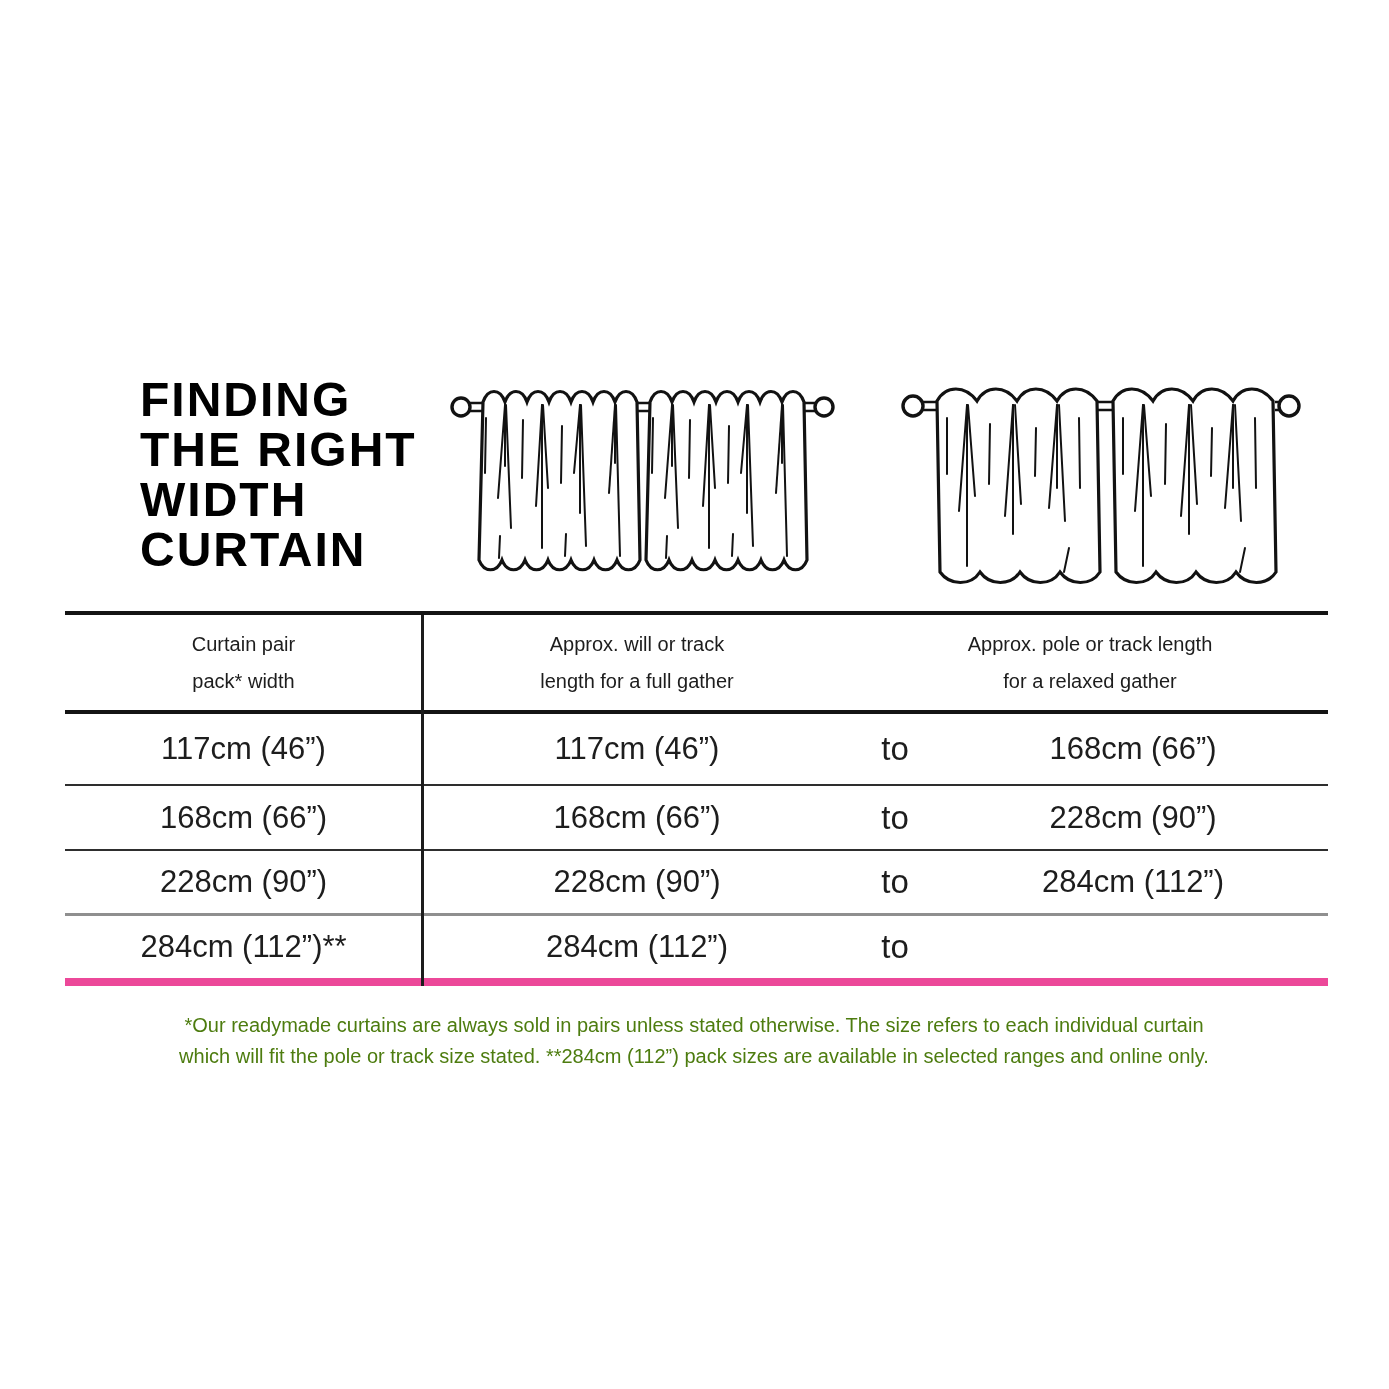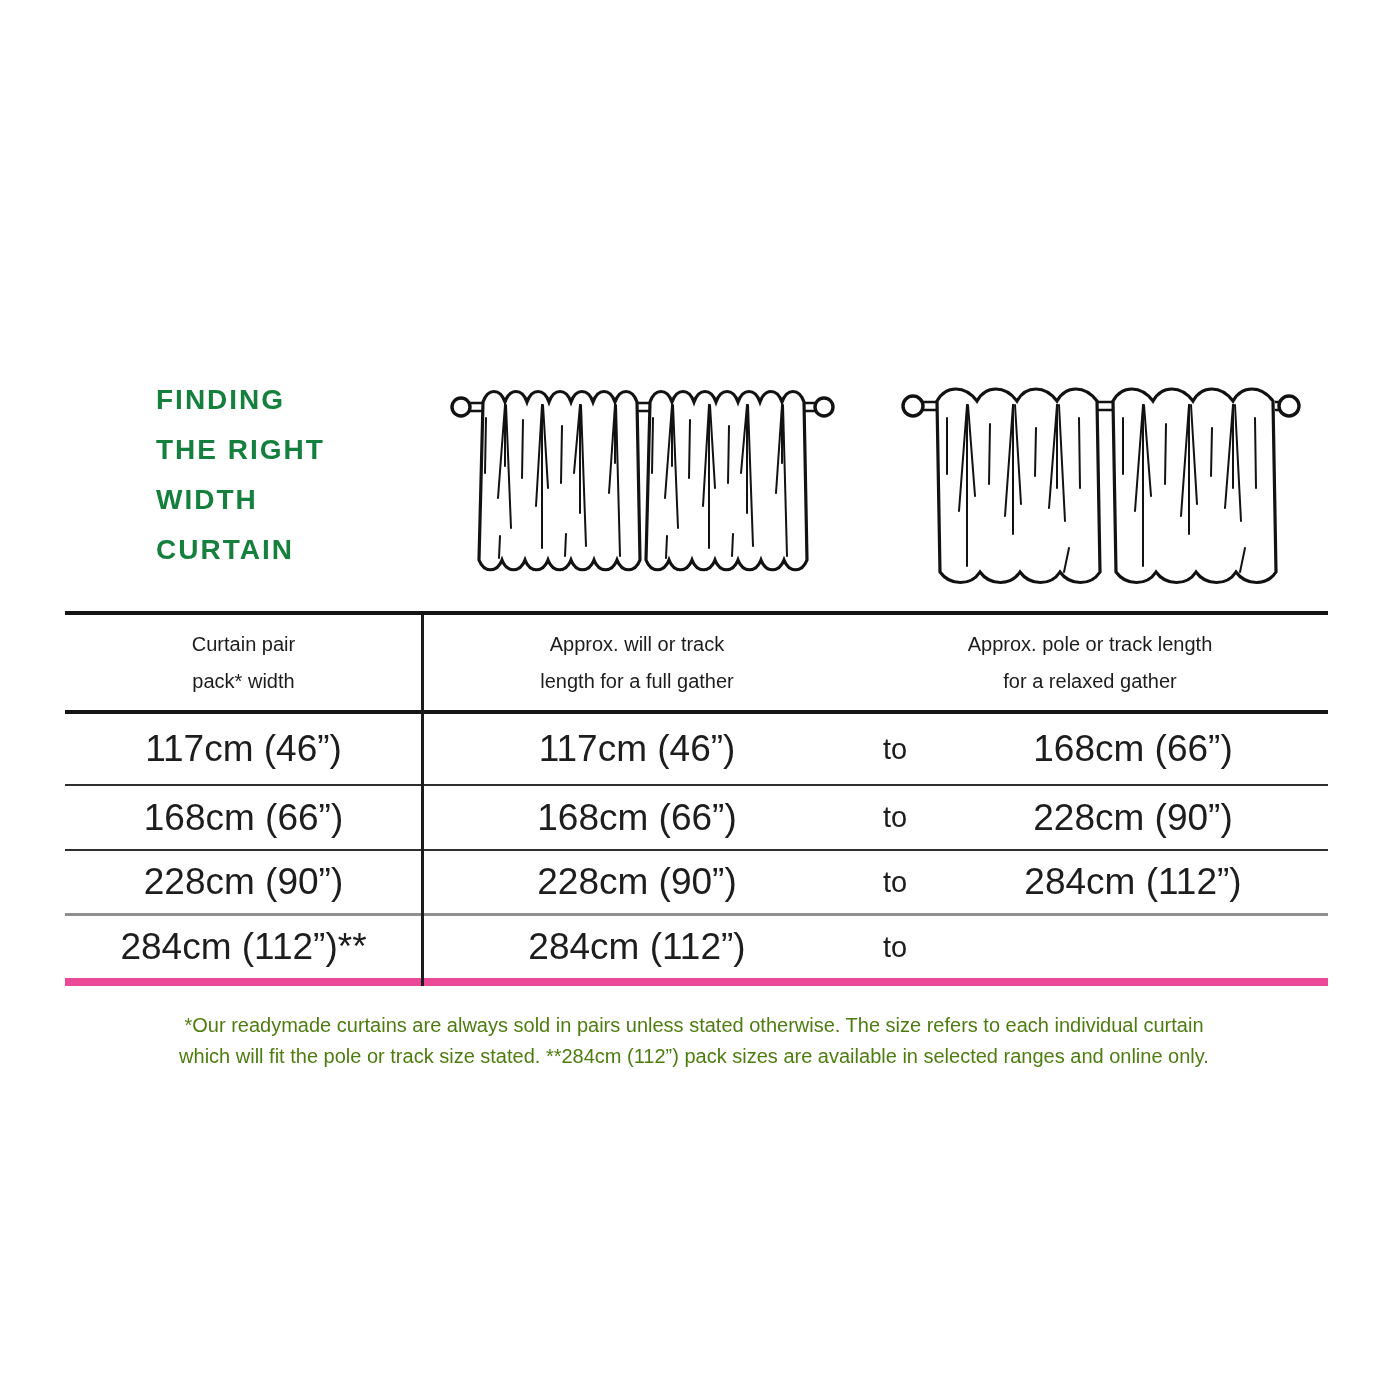--- a/index.html
+++ b/index.html
@@ -7,23 +7,23 @@
     position:relative;
     width:1389px; height:1389px;
     background:#ffffff;
     overflow:hidden;
     font-family:"Liberation Sans", sans-serif;
     color:#222222;
   }
 
   
   .title {
-    position:absolute; left:156px; top:375px;
-    font-size:28px; font-weight:700; letter-spacing:2px;
-    line-height:50px; color:#15803d;
+    position:absolute; left:140px; top:375px;
+    font-size:48px; font-weight:700; letter-spacing:2px;
+    line-height:50px; color:#000000;
   }
 
   
   .illus { position:absolute; }
   .illus-full    { left:450px; top:378px; }
   .illus-relaxed { left:901px; top:376px; }
 
   
   .size-table {
     position:absolute; left:65px; top:611px; width:1263px;
@@ -43,23 +43,23 @@
   }
   .trow {
     display:grid; grid-template-columns:357px 430px 86px 390px;
     align-items:center;
   }
   .trow-1 { height:70px; border-bottom:2px solid #2e2e2e; }
   .trow-2 { height:63px; border-bottom:2px solid #2e2e2e; }
   .trow-3 { height:62px; border-bottom:3px solid #8f8f8f; }
   .trow-4 { height:62px; border-bottom:8px solid #ec4899; }
   .td {
-    text-align:center; font-size:37px; color:#1d1d1d; white-space:nowrap;
-  }
-  .td-to { font-size:29px; }
+    text-align:center; font-size:31px; color:#1d1d1d; white-space:nowrap;
+  }
+  .td-to { font-size:33px; }
 
   
   .footnote {
     position:absolute; left:144px; top:1010px; width:1100px;
     text-align:center; font-size:20px; line-height:31px; color:#4d7c0f;
   }
 
   svg .outline { stroke:#121212; fill:none; }
   svg .panel   { stroke:#121212; fill:#ffffff; }
 </style>

